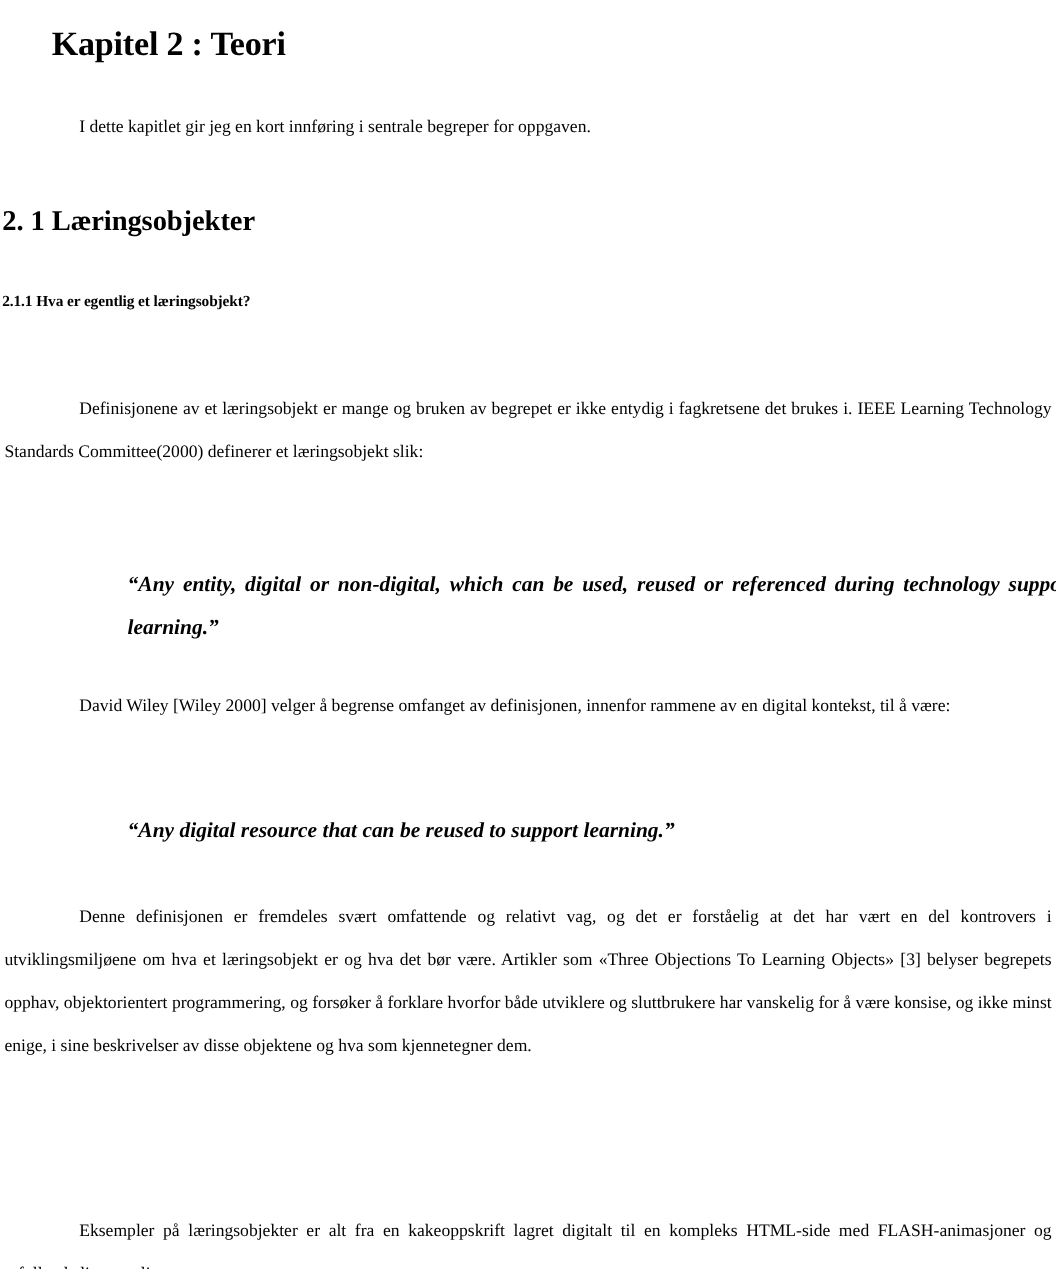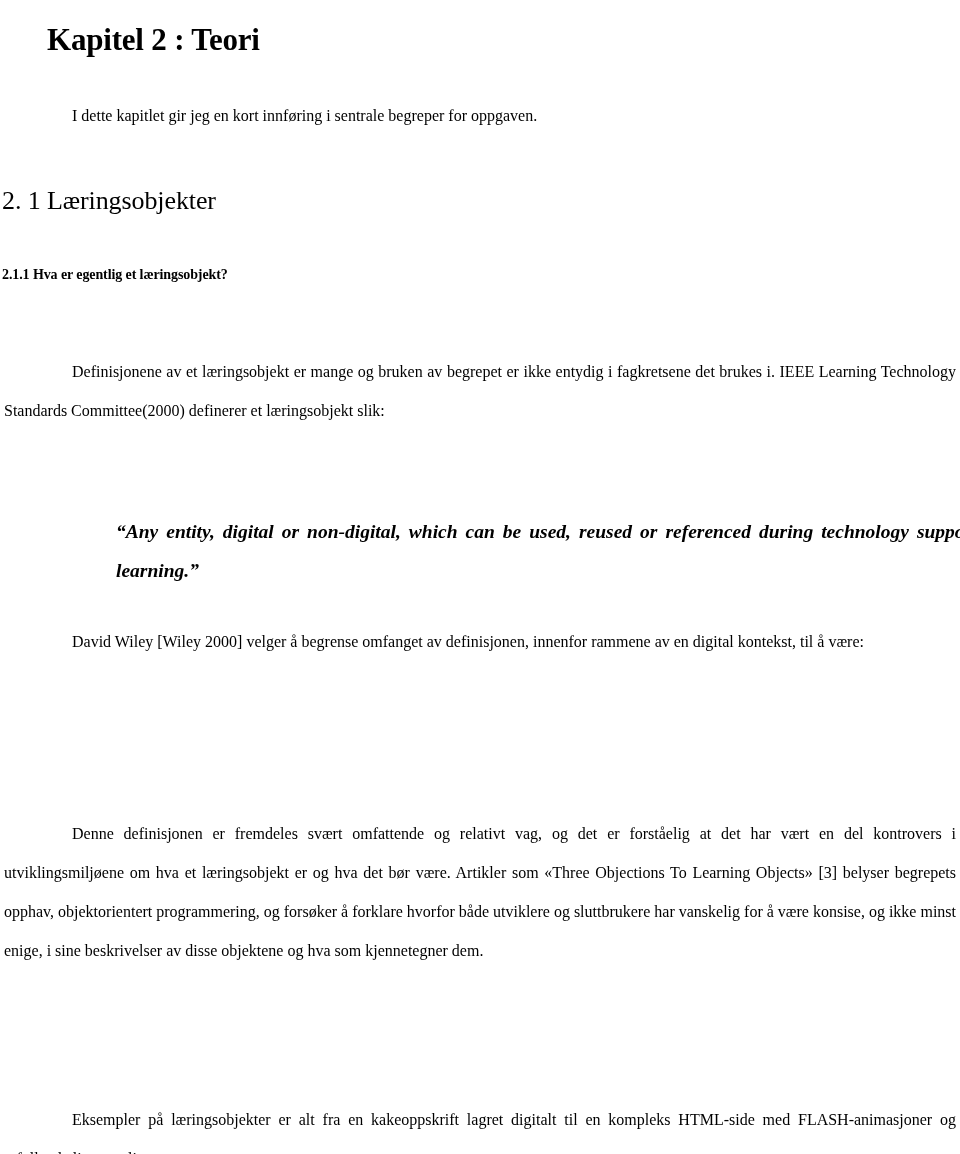--- a/index.html
+++ b/index.html
@@ -34,21 +34,21 @@
     line-height: 1.1;
     white-space: nowrap;
     margin-left: 45px;
   }
 
   .section-heading {
     position: absolute;
     left: 2px;
     top: 164px;
     font-size: 26px;
-    font-weight: normal;
+    font-weight: bold;
     letter-spacing: -0.1px;
     line-height: 1.15;
     white-space: nowrap;
   }
 
   .subsection-heading {
     position: absolute;
     left: 2px;
     top: 253px;
     font-size: 14px;
@@ -110,18 +110,19 @@
   <h2 class="section-heading">2. 1 Læringsobjekter</h2>
 
   <h3 class="subsection-heading">2.1.1 Hva er egentlig et læringsobjekt?</h3>
 
   <p class="para p-def indent">Definisjonene av et læringsobjekt er mange og bruken av begrepet er ikke entydig i fagkretsene det brukes i. IEEE Learning Technology Standards Committee(2000) definerer et læringsobjekt slik:</p>
 
   <blockquote class="blockquote q-ieee">“Any entity, digital or non-digital, which can be used, reused or referenced during technology supported learning.”</blockquote>
 
   <p class="para p-wiley indent">David Wiley [Wiley 2000] velger å begrense omfanget av definisjonen, innenfor rammene av en digital kontekst, til å være:</p>
 
+  <blockquote class="blockquote q-wiley">“Any digital resource that can be reused to support learning.”</blockquote>
 
   <p class="para p-denne indent">Denne definisjonen er fremdeles svært omfattende og relativt vag, og det er forståelig at det har vært en del kontrovers i utviklingsmiljøene om hva et læringsobjekt er og hva det bør være. Artikler som «Three Objections To Learning Objects» [3] belyser begrepets opphav, objektorientert programmering, og forsøker å forklare hvorfor både utviklere og sluttbrukere har vanskelig for å være konsise, og ikke minst enige, i sine beskrivelser av disse objektene og hva som kjennetegner dem.</p>
 
   <p class="para p-eksempel indent">Eksempler på læringsobjekter er alt fra en kakeoppskrift lagret digitalt til en kompleks HTML-side med FLASH-animasjoner og utfyllende litteraturlister.</p>
 
 </div>
 
 </body></html>

